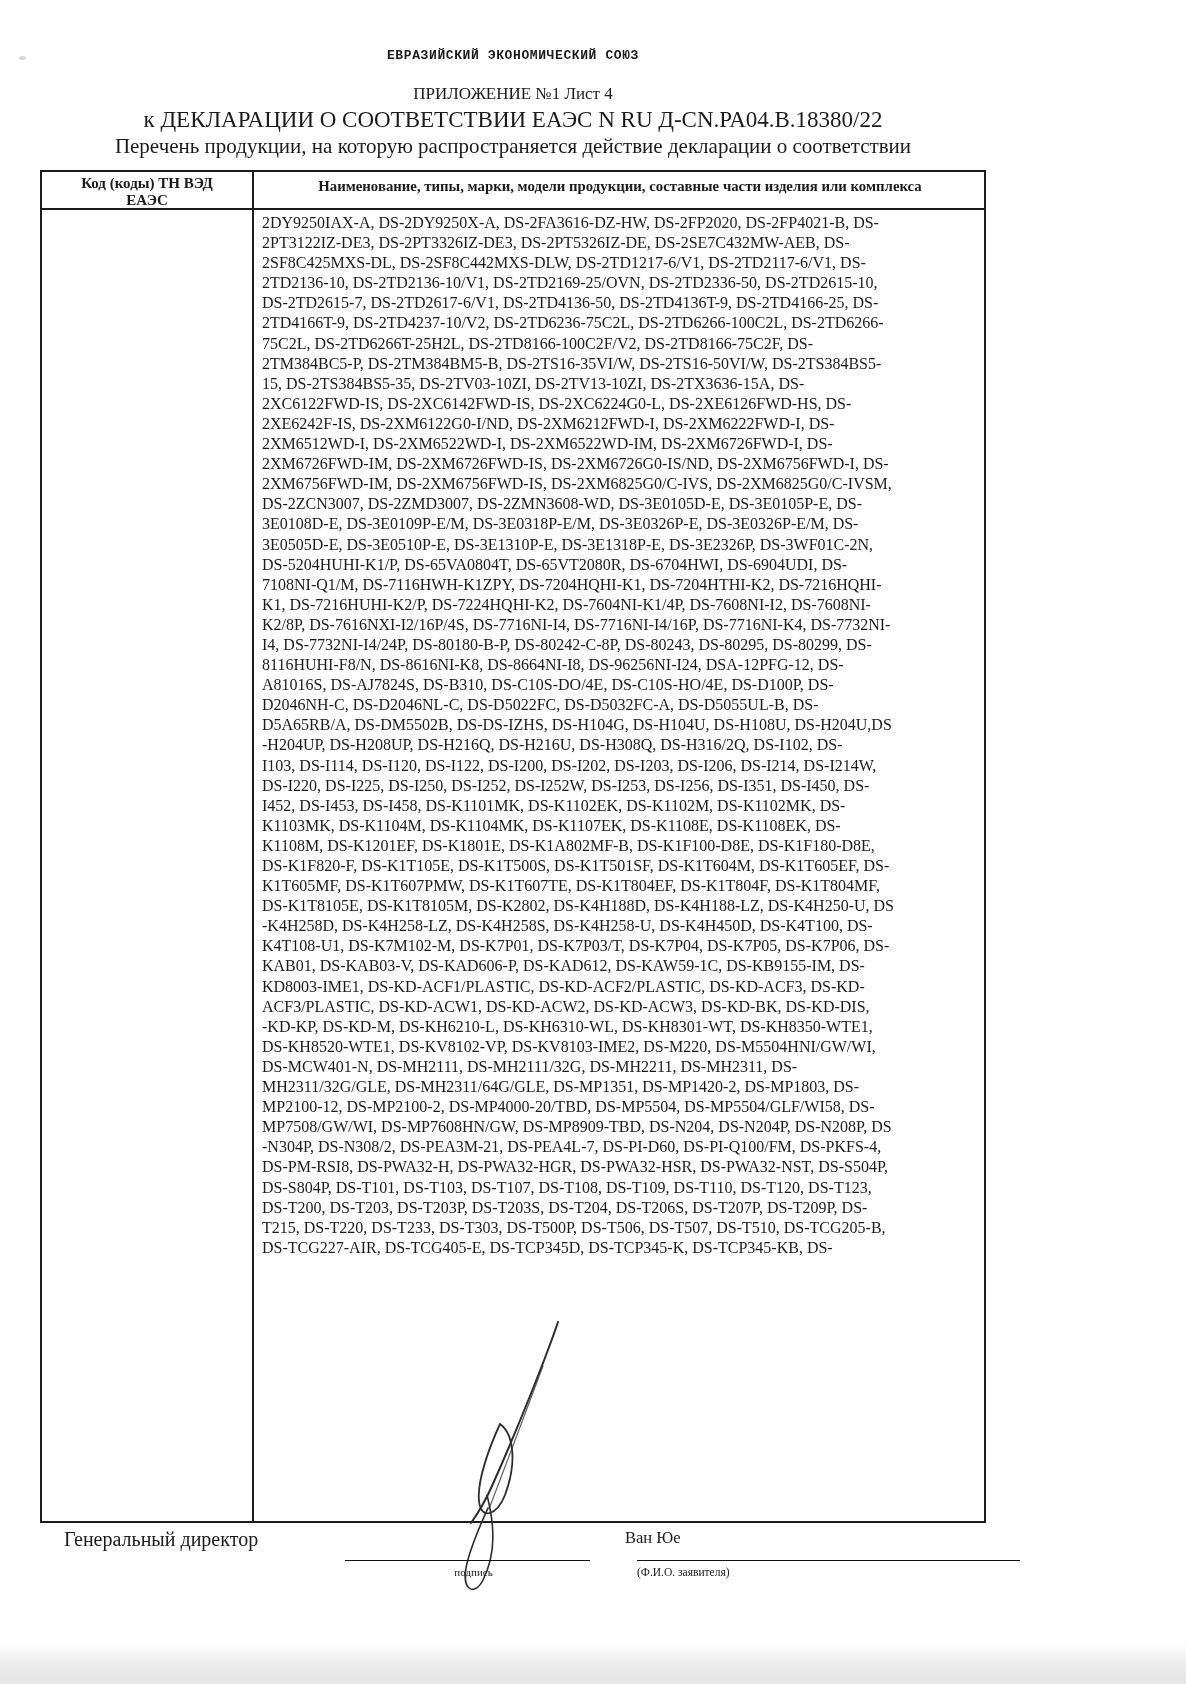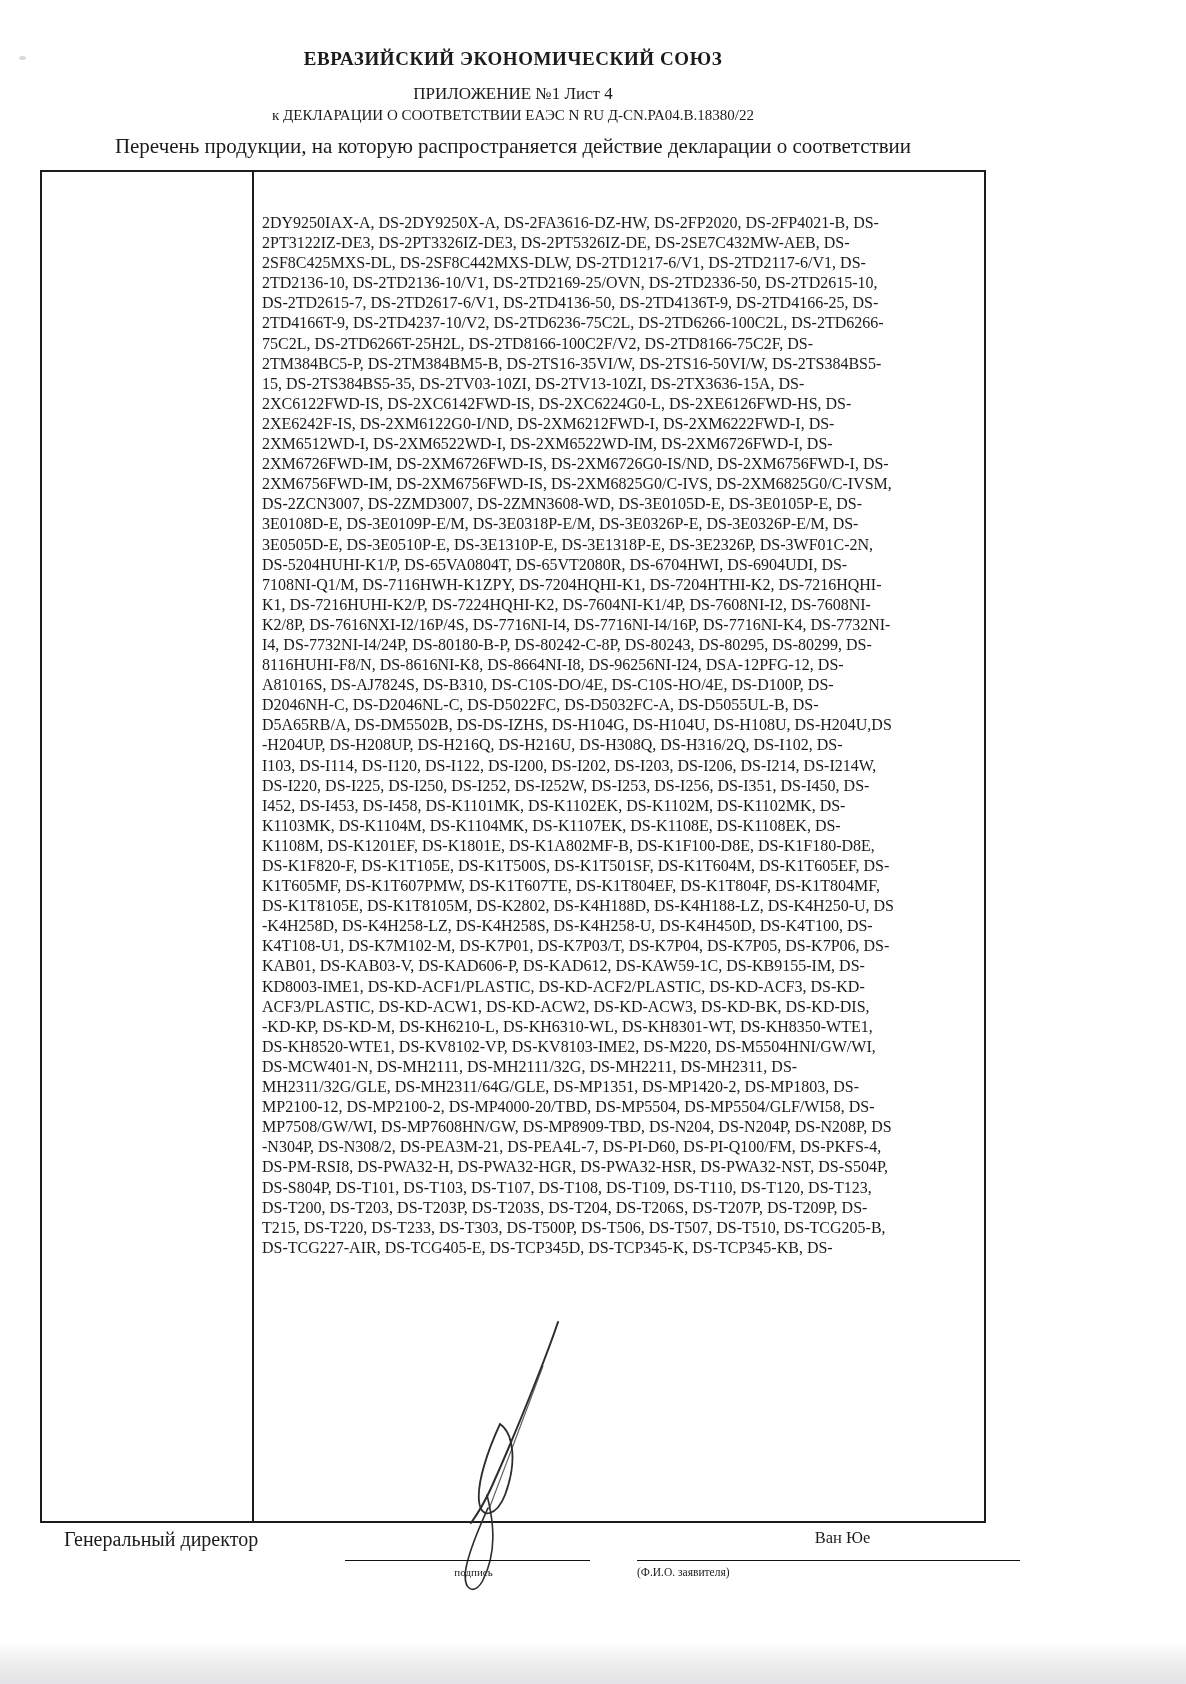--- a/index.html
+++ b/index.html
@@ -8,23 +8,23 @@
     position:relative;
     background:#ffffff;
     font-family:"Liberation Serif","DejaVu Serif",serif;
     color:#1b1b1b;
     overflow:hidden;
   }
   .page { position:absolute; inset:0; }
 
   
   .header { position:absolute; left:40px; top:0; width:946px; text-align:center; }
-  .title      { position:absolute; left:0; top:48px;  width:100%; font-size:19px;   font-weight:bold; letter-spacing:0.6px; }
+  .title      { position:absolute; left:0; top:48px;  width:100%; font-size:13px;   font-weight:bold; letter-spacing:0.6px;font-family:Liberation Mono, monospace; }
   .appendix   { position:absolute; left:0; top:84px;  width:100%; font-size:17px; }
-  .decl       { position:absolute; left:0; top:107px; width:100%; font-size:15px; }
+  .decl       { position:absolute; left:0; top:107px; width:100%; font-size:23px; }
   .caption    { position:absolute; left:0; top:134px; width:100%; font-size:21px; }
 
   
   .table {
     position:absolute; left:40px; top:170px; width:946px; height:1353px;
     border:2px solid #1c1c1c;
   }
   .thead { position:absolute; left:0; top:0; width:100%; height:38px; border-bottom:2px solid #1c1c1c; }
   .col-div { position:absolute; left:210px; top:0; width:2px; height:100%; background:#1c1c1c; }
   .th1 {
@@ -39,21 +39,21 @@
     position:absolute; left:220px; top:41px; width:724px;
     font-size:16px; line-height:20.1px;
     white-space:pre-line;
     text-align:left;
   }
 
   
   .role  { position:absolute; left:64px;  top:1528px; font-size:20px; }
   .sig-line-1 { position:absolute; left:345px; top:1560px; width:245px; border-top:1.6px solid #111; }
   .sig-cap-1  { position:absolute; left:351px; top:1566px; width:245px; text-align:center; font-size:11px; }
-  .name       { position:absolute; left:651px; top:1528px; width:383px; text-align:center; font-size:16.5px; }
+  .name       { position:absolute; left:625px; top:1528px; width:383px; text-align:left; font-size:16.5px; }
   .sig-line-2 { position:absolute; left:637px; top:1560px; width:383px; border-top:1.6px solid #111; }
   .sig-cap-2  { position:absolute; left:637px; top:1566px; width:383px; font-size:11.5px; }
 
   .signature-svg { position:absolute; left:430px; top:1312px; width:150px; height:295px; }
 
   .scan-strip {
     position:absolute; left:0; bottom:0; width:100%; height:42px;
     background:linear-gradient(180deg, rgba(225,225,225,0) 0%, #ececec 55%, #e4e4e6 100%);
   }
   .speck { position:absolute; left:19px; top:56px; width:7px; height:4px; background:#c9c9c9; border-radius:50%; opacity:.7; }
@@ -67,20 +67,27 @@
 
   <div class="header">
     <div class="title">ЕВРАЗИЙСКИЙ ЭКОНОМИЧЕСКИЙ СОЮЗ</div>
     <div class="appendix">ПРИЛОЖЕНИЕ №1 Лист 4</div>
     <div class="decl">к ДЕКЛАРАЦИИ О СООТВЕТСТВИИ ЕАЭС N RU Д-CN.РА04.В.18380/22</div>
     <div class="caption">Перечень продукции, на которую распространяется действие декларации о соответствии</div>
   </div>
 
   <div class="table">
     <div class="col-div"></div>
+    <div class="thead">
+      <div class="th1">
+        <div>Код (коды) ТН ВЭД</div>
+        <div>ЕАЭС</div>
+      </div>
+      <div class="th2">Наименование, типы, марки, модели продукции, составные части изделия или комплекса</div>
+    </div>
     <div class="models">2DY9250IAX-A, DS-2DY9250X-A, DS-2FA3616-DZ-HW, DS-2FP2020, DS-2FP4021-B, DS-
 2PT3122IZ-DE3, DS-2PT3326IZ-DE3, DS-2PT5326IZ-DE, DS-2SE7C432MW-AEB, DS-
 2SF8C425MXS-DL, DS-2SF8C442MXS-DLW, DS-2TD1217-6/V1, DS-2TD2117-6/V1, DS-
 2TD2136-10, DS-2TD2136-10/V1, DS-2TD2169-25/OVN, DS-2TD2336-50, DS-2TD2615-10,
 DS-2TD2615-7, DS-2TD2617-6/V1, DS-2TD4136-50, DS-2TD4136T-9, DS-2TD4166-25, DS-
 2TD4166T-9, DS-2TD4237-10/V2, DS-2TD6236-75C2L, DS-2TD6266-100C2L, DS-2TD6266-
 75C2L, DS-2TD6266T-25H2L, DS-2TD8166-100C2F/V2, DS-2TD8166-75C2F, DS-
 2TM384BC5-P, DS-2TM384BM5-B, DS-2TS16-35VI/W, DS-2TS16-50VI/W, DS-2TS384BS5-
 15, DS-2TS384BS5-35, DS-2TV03-10ZI, DS-2TV13-10ZI, DS-2TX3636-15A, DS-
 2XC6122FWD-IS, DS-2XC6142FWD-IS, DS-2XC6224G0-L, DS-2XE6126FWD-HS, DS-

